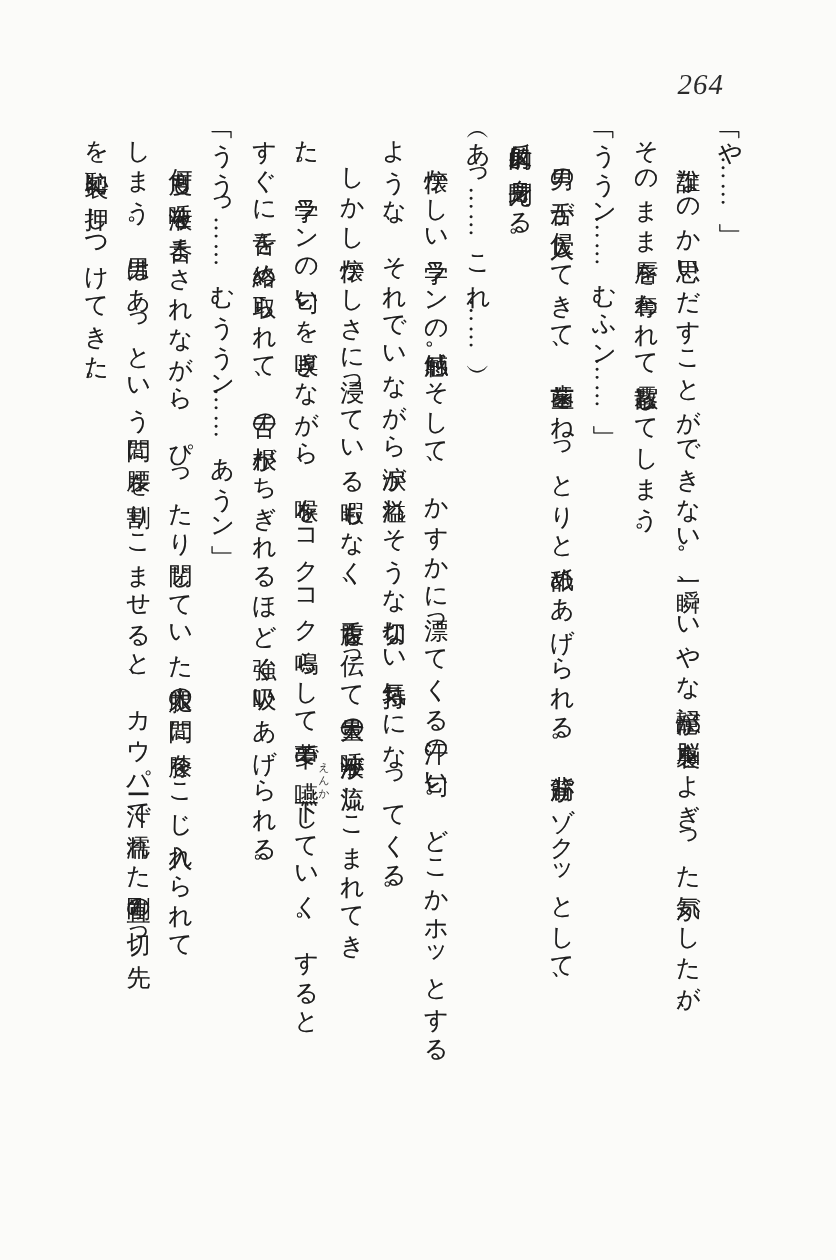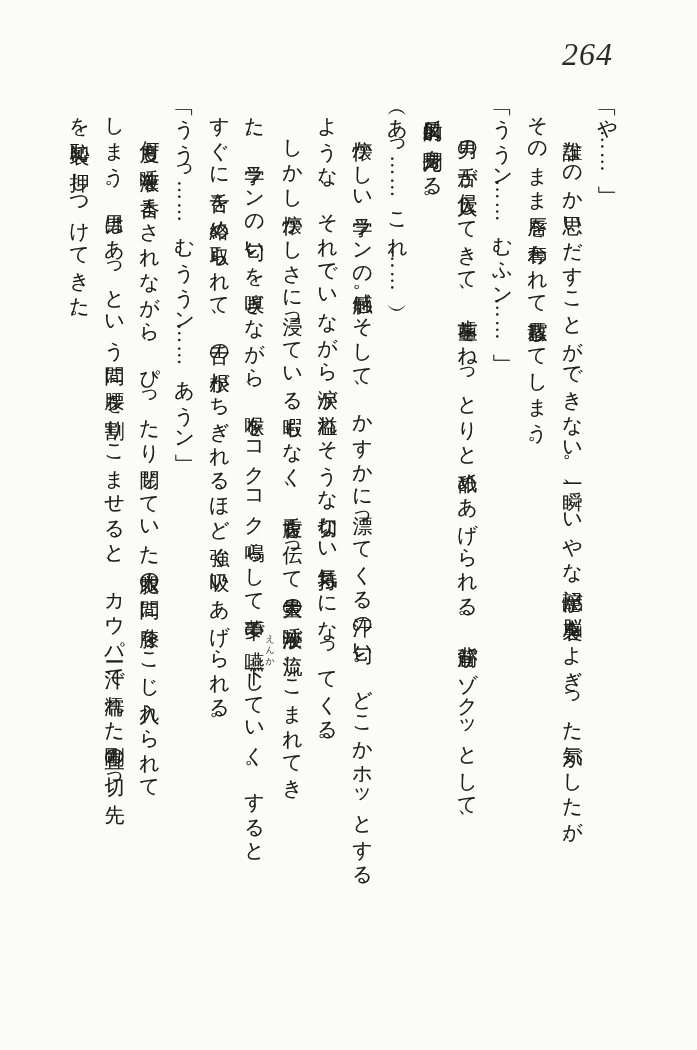--- a/index.html
+++ b/index.html
@@ -9,25 +9,25 @@
   body {
     width: 697px;
     height: 1050px;
     position: relative;
     background: #fbfbf9;
     overflow: hidden;
     font-family: "Liberation Serif", "DejaVu Serif", serif;
   }
   .page-number {
     position: absolute;
-    top: 36px;
+    top: 58px;
     left: 562px;
     width: 44px;
     text-align: center;
-    font-size: 32px;
+    font-size: 24px;
     font-style: italic;
     letter-spacing: 1px;
     color: #2b2b2b;
   }
   .text-block {
     position: absolute;
     top: 103px;
     left: 65px;
     width: 560px;
     height: 890px;

